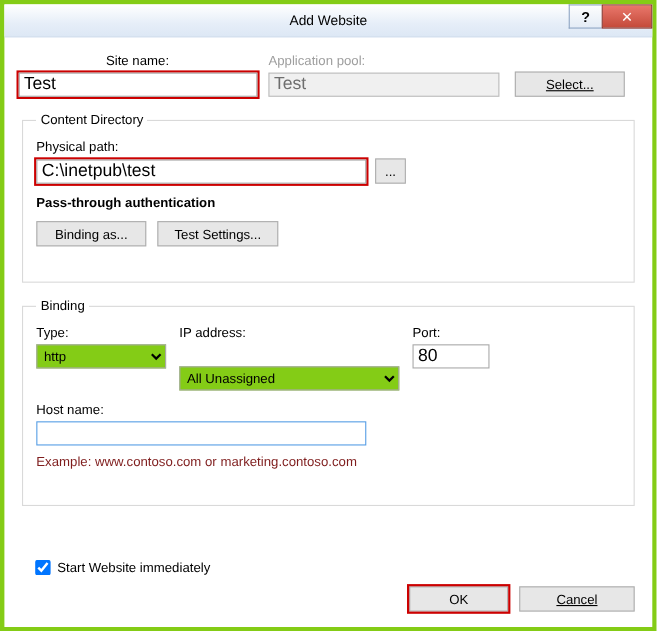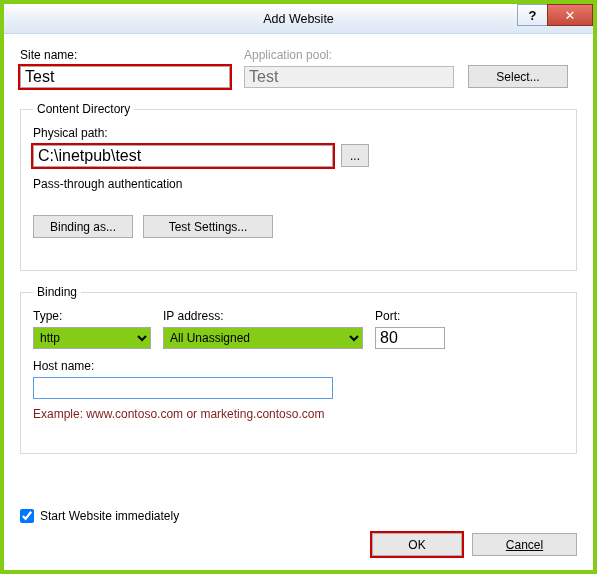--- a/index.html
+++ b/index.html
@@ -108,21 +108,21 @@
   }
   .hl-red-btn::after {
     content: "";
     position: absolute;
     left: -2px; top: -2px; right: -2px; bottom: -2px;
     border: 2px solid #cc0000;
     pointer-events: none;
   }
   .footer {
     position: absolute;
-    left: 16px; right: 16px; bottom: 14px;
+    left: 28px; right: 16px; bottom: 14px;
   }
   .footer-buttons {
     display: flex;
     justify-content: flex-end;
     gap: 10px;
     margin-top: 10px;
   }
   .checkbox-row {
     display: flex;
     align-items: center;
@@ -150,59 +150,59 @@
         </div>
       <div class="tbtn close">
           <span>✕</span>
         </div>
     </div>
   </div>
 
   <div class="content">
 
     <div class="row" style="margin-bottom:14px;">
-      <div class="field" style="width:210px;">
+      <div class="field" style="width:210px;align-items:center;">
         <span class="lbl">Site name:</span>
         <input type="text" class="hl-red" value="Test" style="">
       </div>
       <div class="field" style="width:210px;">
         <span class="lbl disabled">Application pool:</span>
         <input type="text" readonly="" value="Test" style="">
       </div>
       <div class="field" style="justify-content:flex-end; padding-top:17px;">
-        <button class="btn" style="width:100px;">Select...</button>
+        <button class="btn" style="width:100px;text-decoration:underline;">Select...</button>
       </div>
     </div>
 
     <fieldset>
       <legend>Content Directory</legend>
       <div class="field" style="margin-bottom:10px;">
         <span class="lbl">Physical path:</span>
         <div style="display:flex; gap:8px; align-items:center;">
           <input type="text" style="width: 300px;" class="hl-red" value="C:\inetpub\test">
           <button class="btn sm">...</button>
         </div>
       </div>
-      <div class="lbl" style="margin-bottom:24px;">Pass-through authentication</div>
+      <div class="lbl" style="margin-bottom:10px;font-weight:bold;">Pass-through authentication</div>
       <div style="display:flex; gap:10px;">
         <button class="btn" style="width:100px;">Binding as...</button>
-        <button class="btn" style="width:130px;">Test Settings...</button>
+        <button class="btn" style="width:110px;">Test Settings...</button>
       </div>
     </fieldset>
 
     <fieldset>
       <legend>Binding</legend>
       <div class="row" style="gap:12px; margin-bottom:10px;">
         <div class="field" style="width:118px;">
           <span class="lbl">Type:</span>
           <select>
             <option>http</option>
           </select>
         </div>
-        <div class="field" style="width:200px;">
+        <div class="field" style="width:200px;gap:20px;">
           <span class="lbl">IP address:</span>
           <select>
             <option>All Unassigned</option>
           </select>
         </div>
         <div class="field" style="width:70px;">
           <span class="lbl">Port:</span>
           <input type="text" value="80" style="">
         </div>
       </div>

